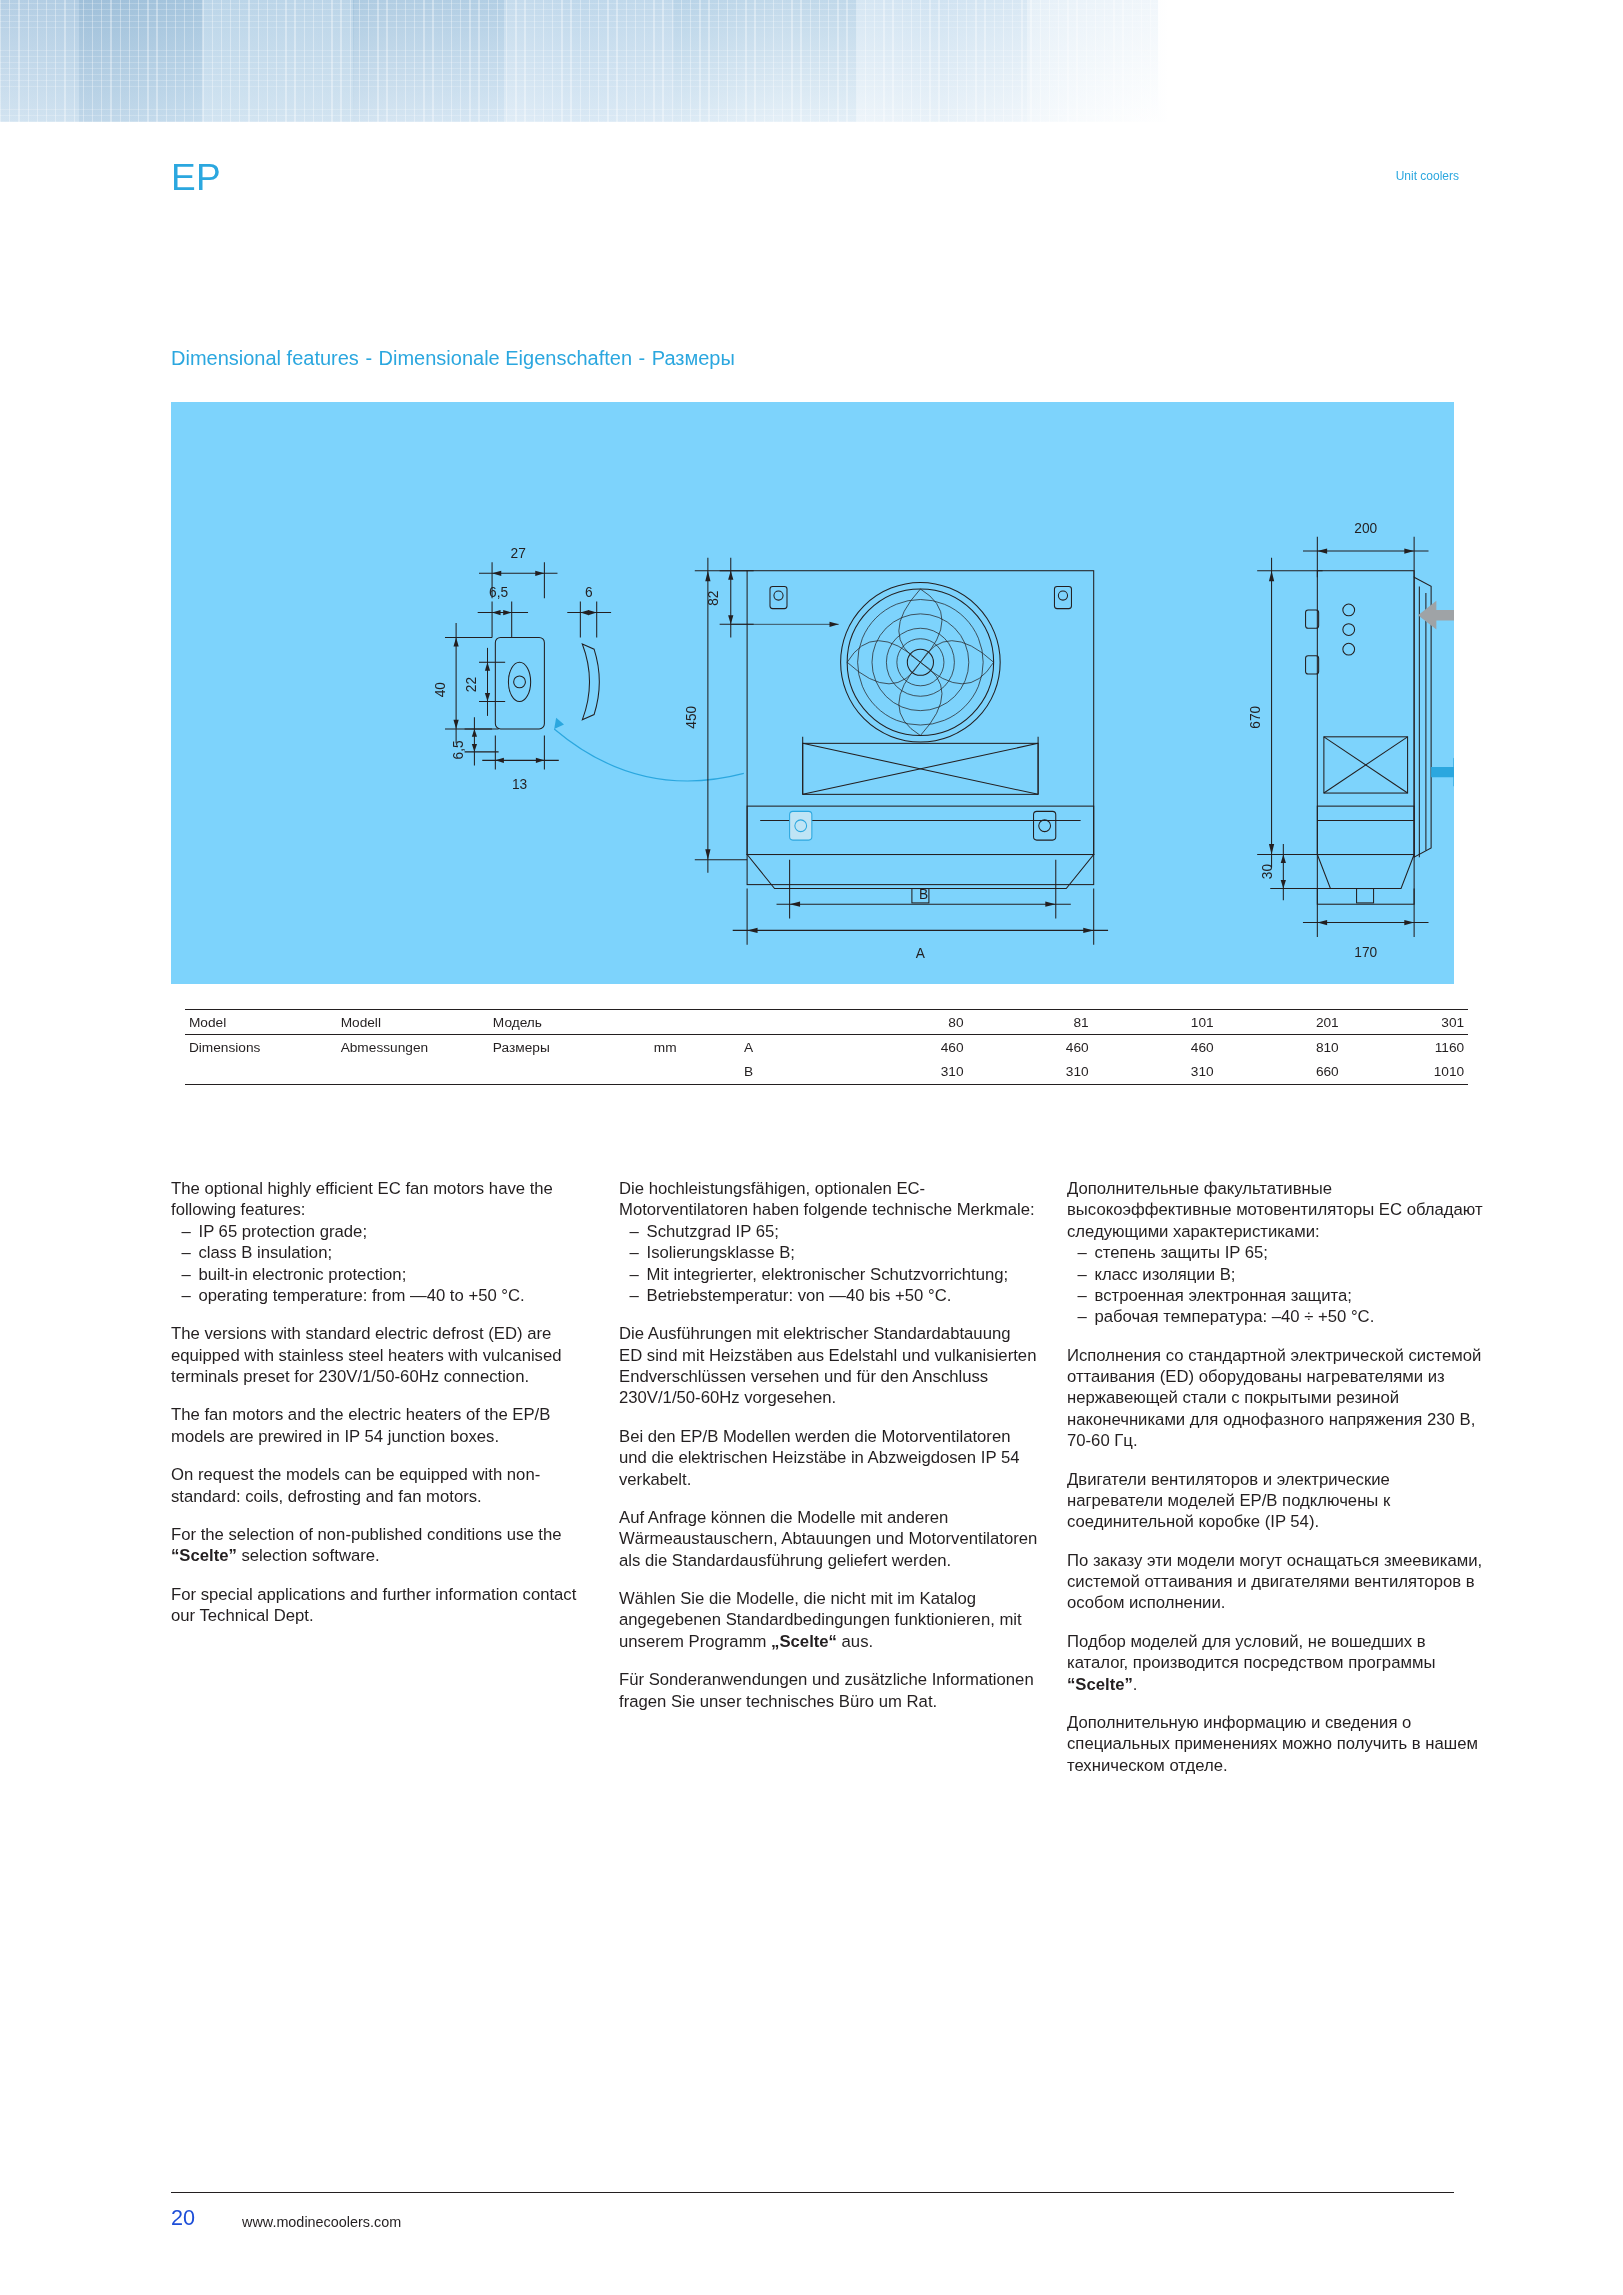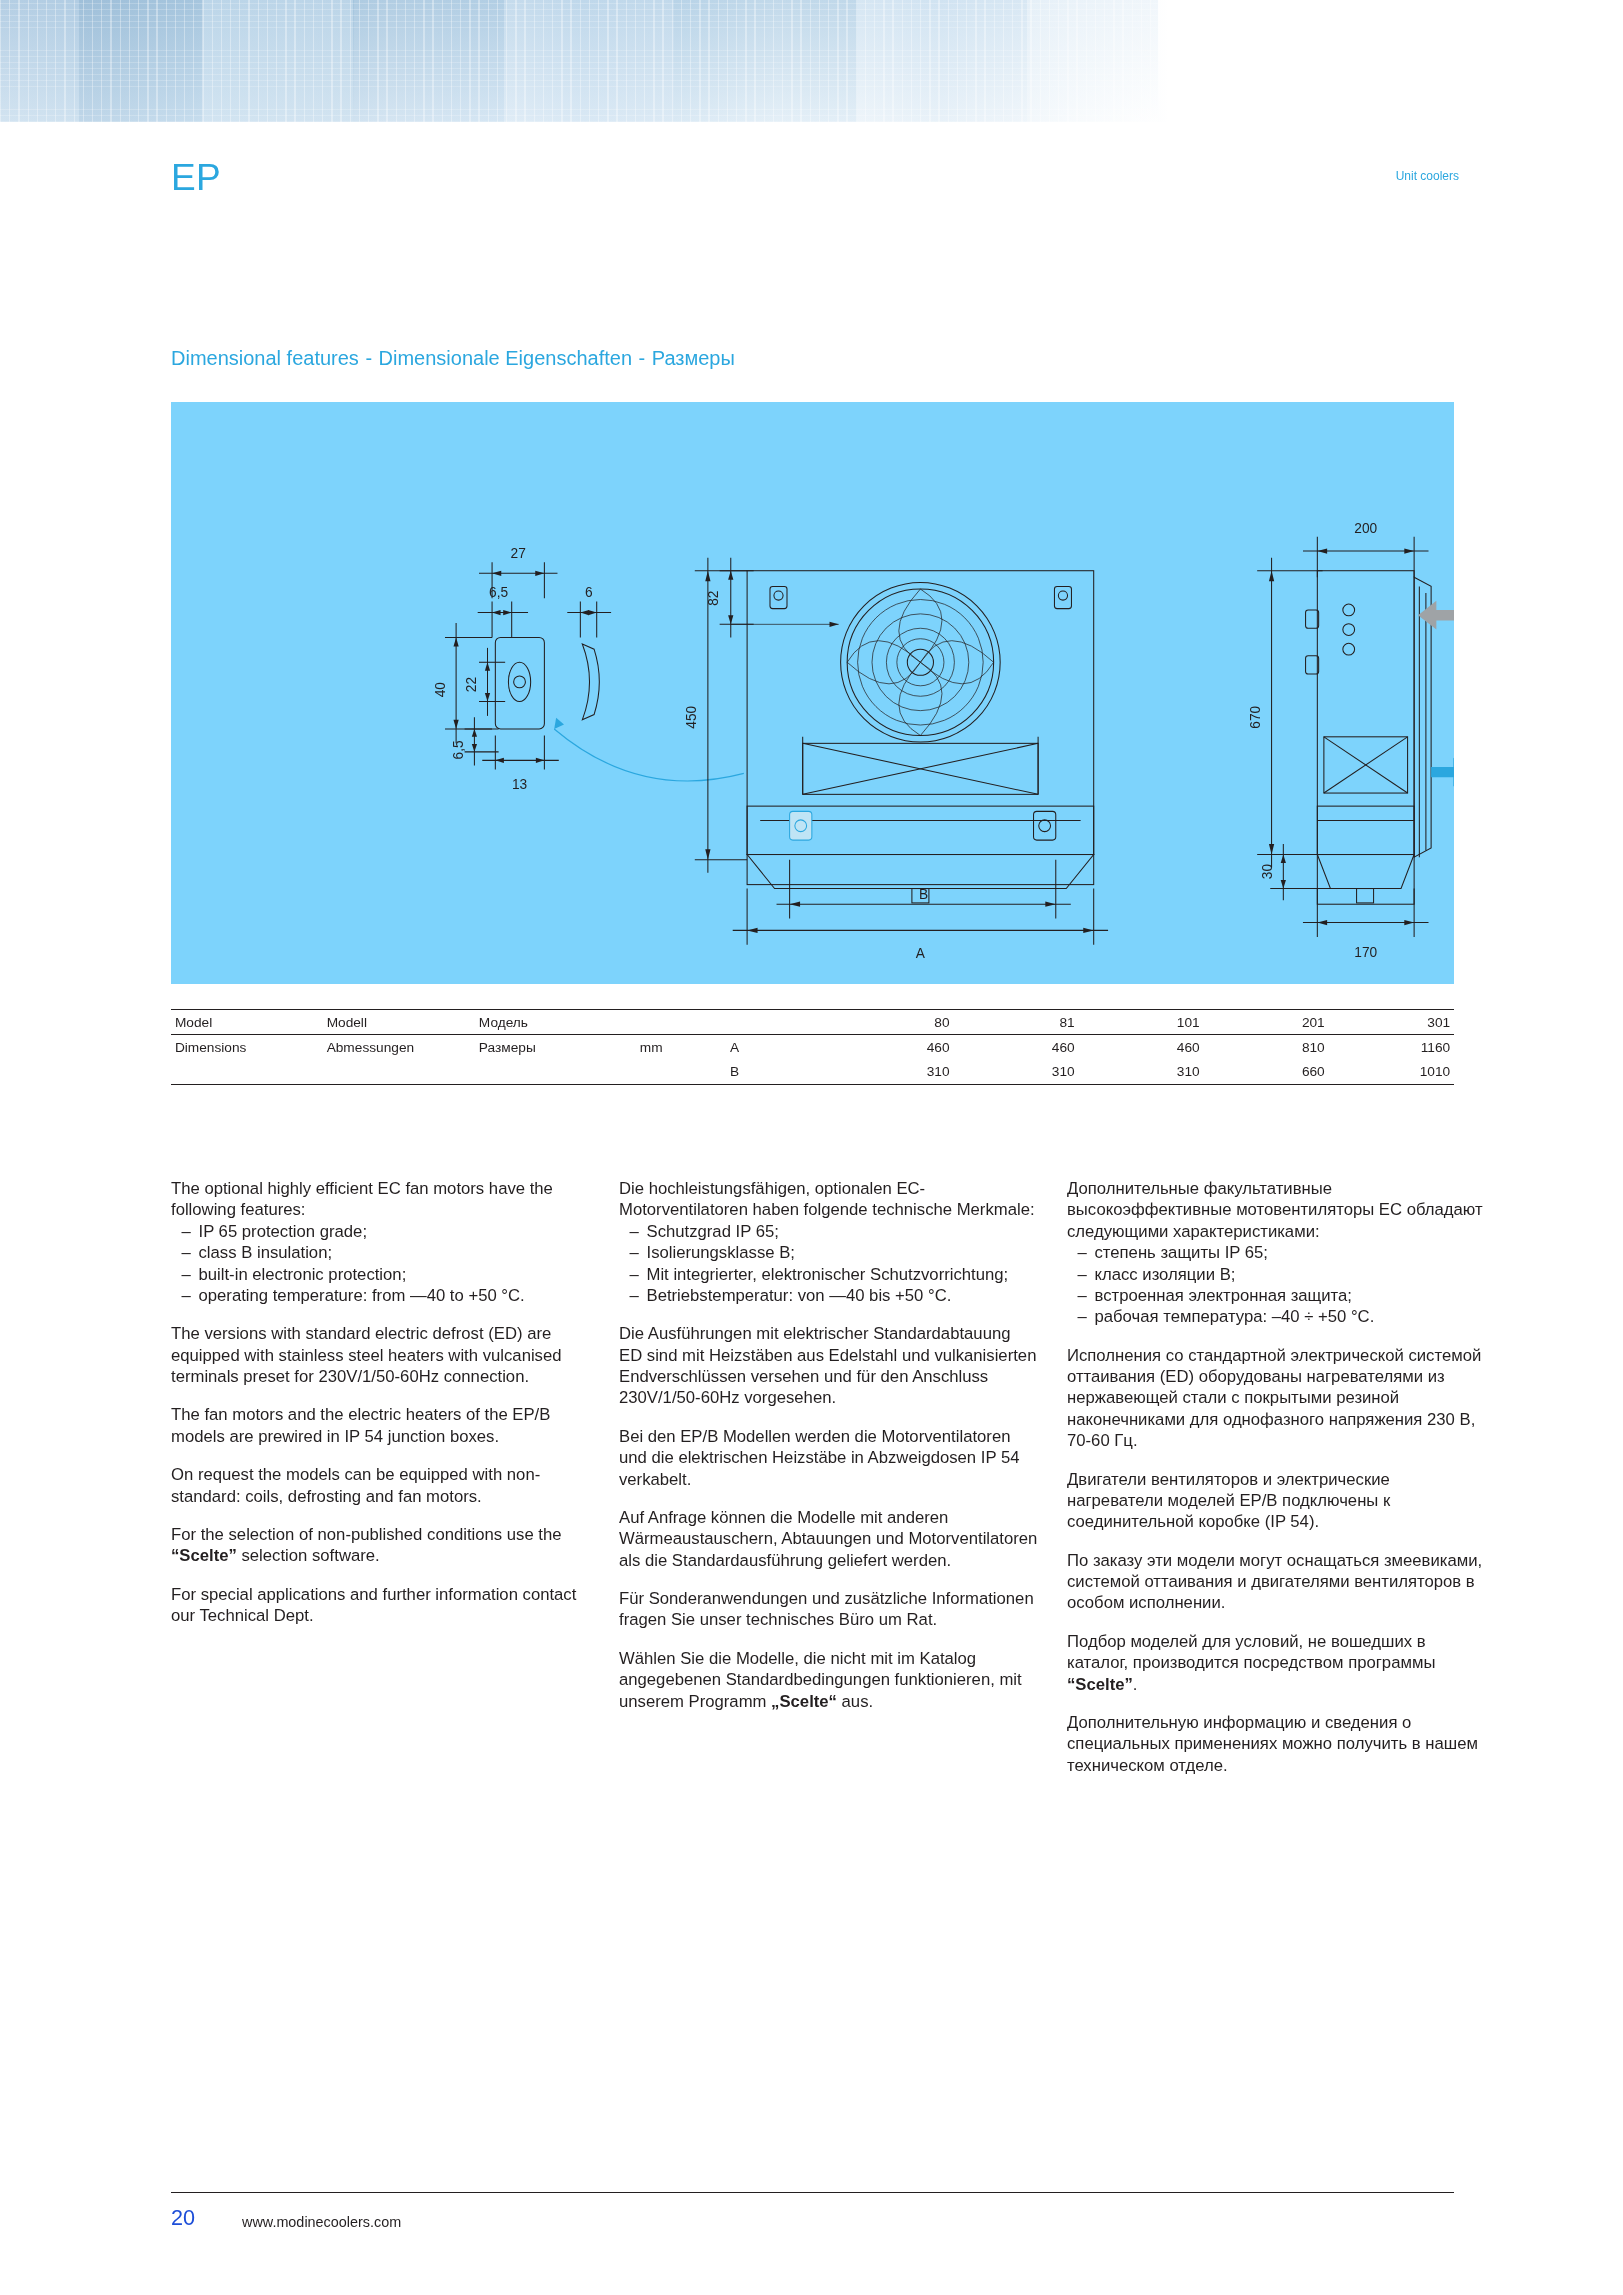--- a/index.html
+++ b/index.html
@@ -76,21 +76,21 @@
     left: 171px; top: 402px;
     width: 1283px;
     height: 582px;
     background: #7dd3fc;
   }
   .drawing svg { display: block; }
 
   
   .spec-table {
     position: absolute;
-    left: 171px; top: 1009px;
+    left: 185px; top: 1009px;
     width: 1283px;
     font-size: 13.7px;
   }
   .spec-table table { border-collapse: collapse; width: 100%; }
   .spec-table th, .spec-table td {
     padding: 4.6px 3.9px;
     font-weight: normal;
     text-align: left;
     vertical-align: middle;
   }
@@ -430,22 +430,22 @@
     <p class="tight">Die hochleistungsfähigen, optionalen EC-Motorventilatoren haben folgende technische Merkmale:</p>
     <ul>
       <li>Schutzgrad IP 65;</li>
       <li>Isolierungsklasse B;</li>
       <li>Mit integrierter, elektronischer Schutzvorrichtung;</li>
       <li>Betriebstemperatur: von —40 bis +50 °C.</li>
     </ul>
     <p>Die Ausführungen mit elektrischer Standardabtauung ED sind mit Heizstäben aus Edelstahl und vulkanisierten Endverschlüssen versehen und für den Anschluss 230V/1/50-60Hz vorgesehen.</p>
     <p>Bei den EP/B Modellen werden die Motorventilatoren und die elektrischen Heizstäbe in Abzweigdosen IP 54 verkabelt.</p>
     <p>Auf Anfrage können die Modelle mit anderen Wärmeaustauschern, Abtauungen und Motorventilatoren als die Standardausführung geliefert werden.</p>
+    <p><span>Wählen Sie die Modelle, die nicht mit im Katalog angegebenen Standardbedingungen funktionieren, mit unserem Programm </span><b>„Scelte“</b><span> aus.</span></p>
     <p>Für Sonderanwendungen und zusätzliche Informationen fragen Sie unser technisches Büro um Rat.</p>
-    <p><span>Wählen Sie die Modelle, die nicht mit im Katalog angegebenen Standardbedingungen funktionieren, mit unserem Programm </span><b>„Scelte“</b><span> aus.</span></p>
   </div>
 
   <div class="col col-ru">
     <p class="tight">Дополнительные факультативные высокоэффективные мотовентиляторы ЕС обладают следующими характеристиками:</p>
     <ul>
       <li>степень защиты IP 65;</li>
       <li>класс изоляции В;</li>
       <li>встроенная электронная защита;</li>
       <li>рабочая температура: –40 ÷ +50 °C.</li>
     </ul>

